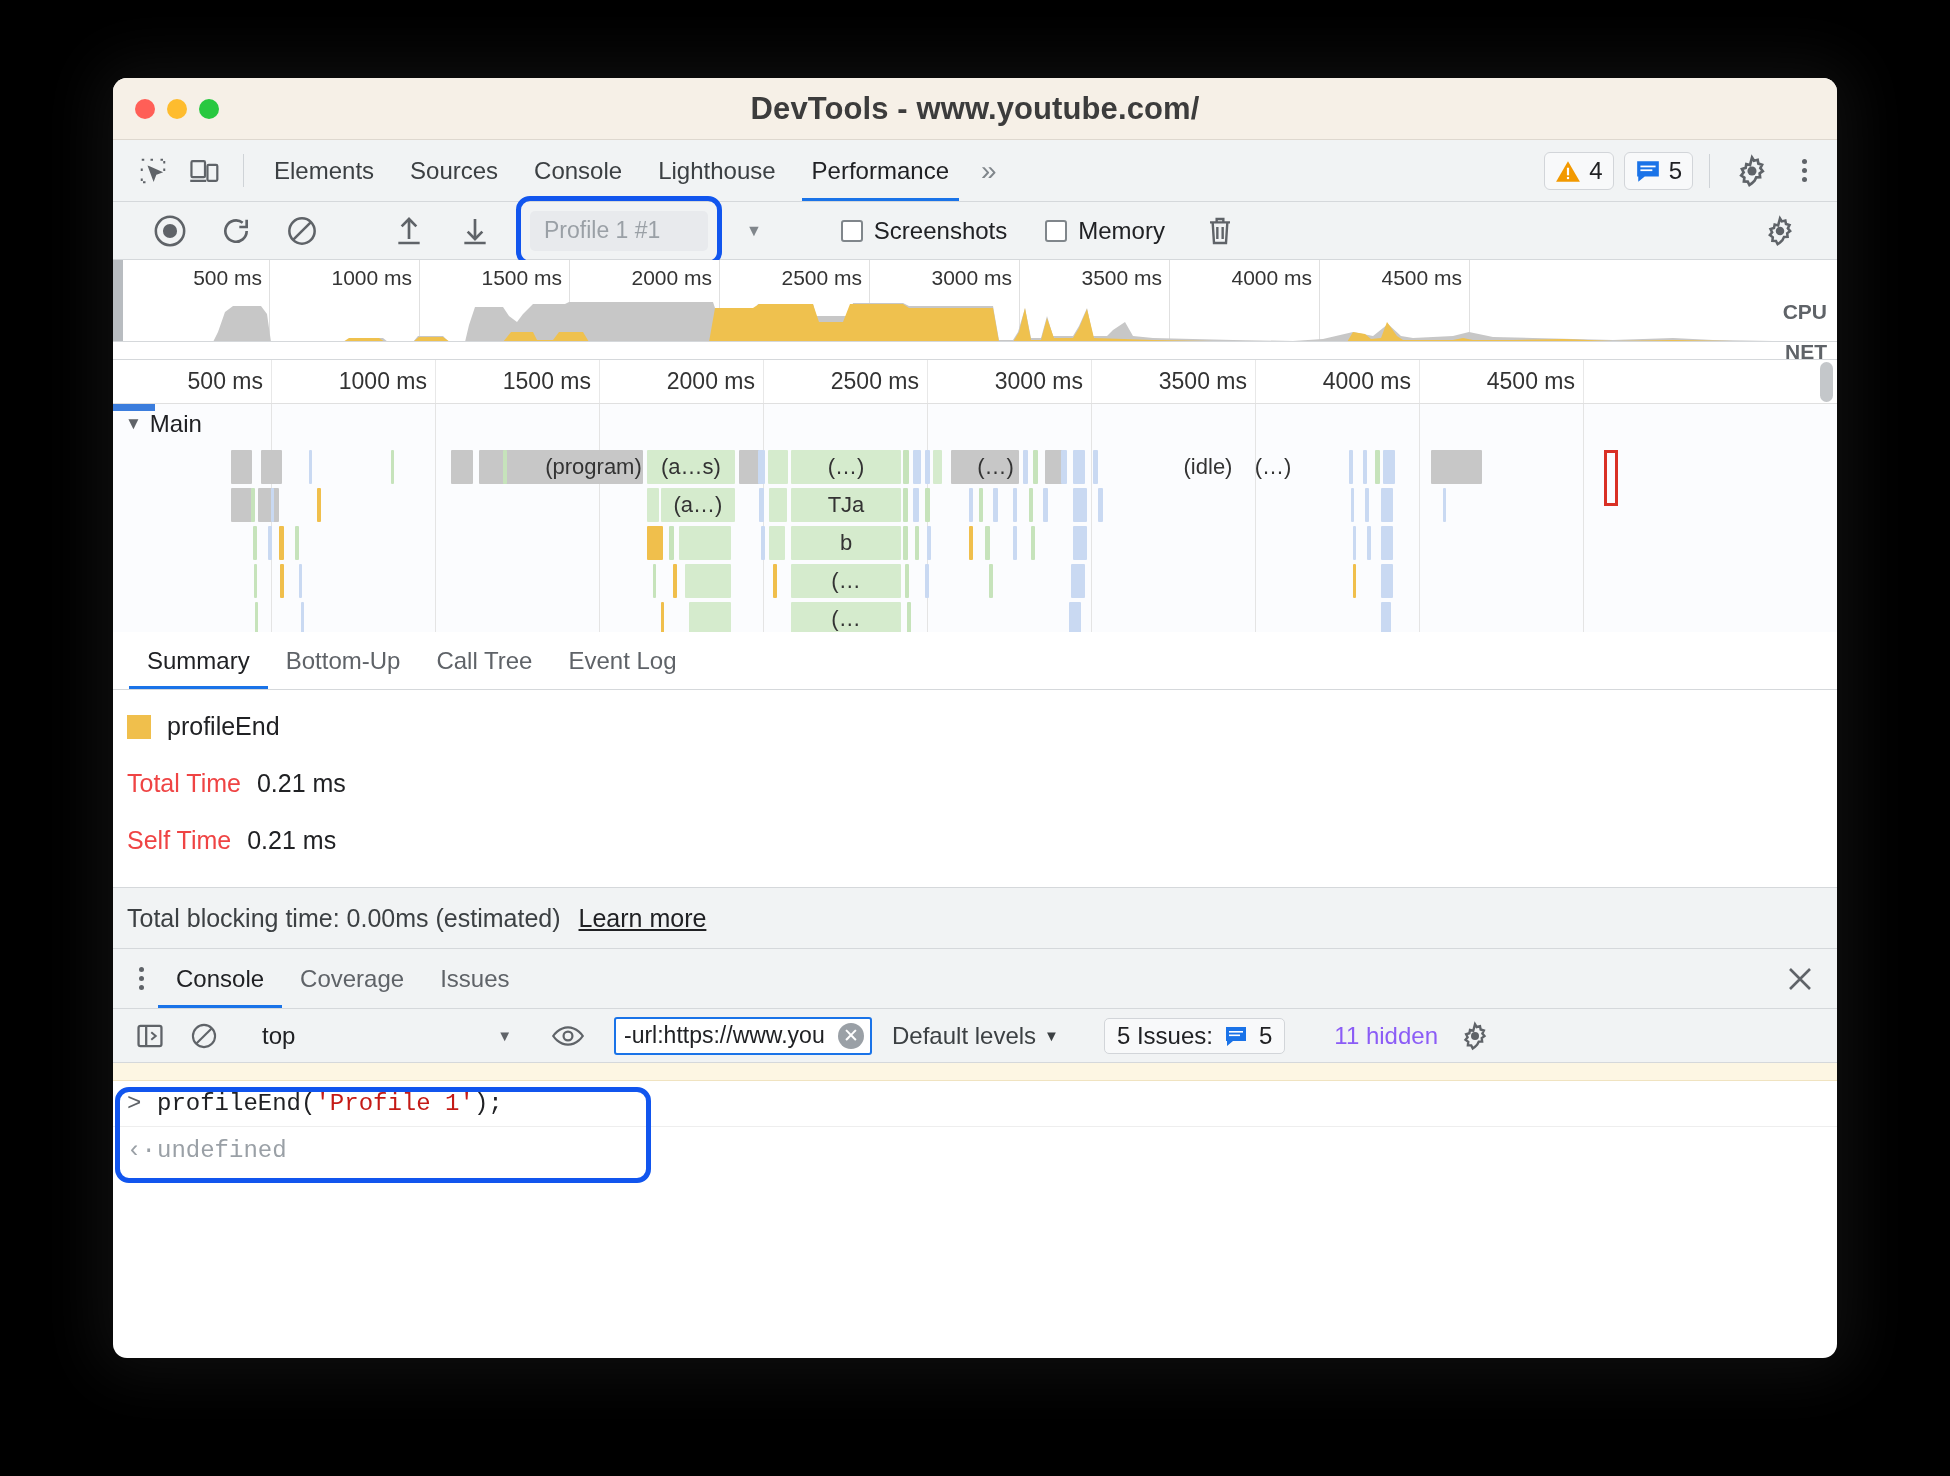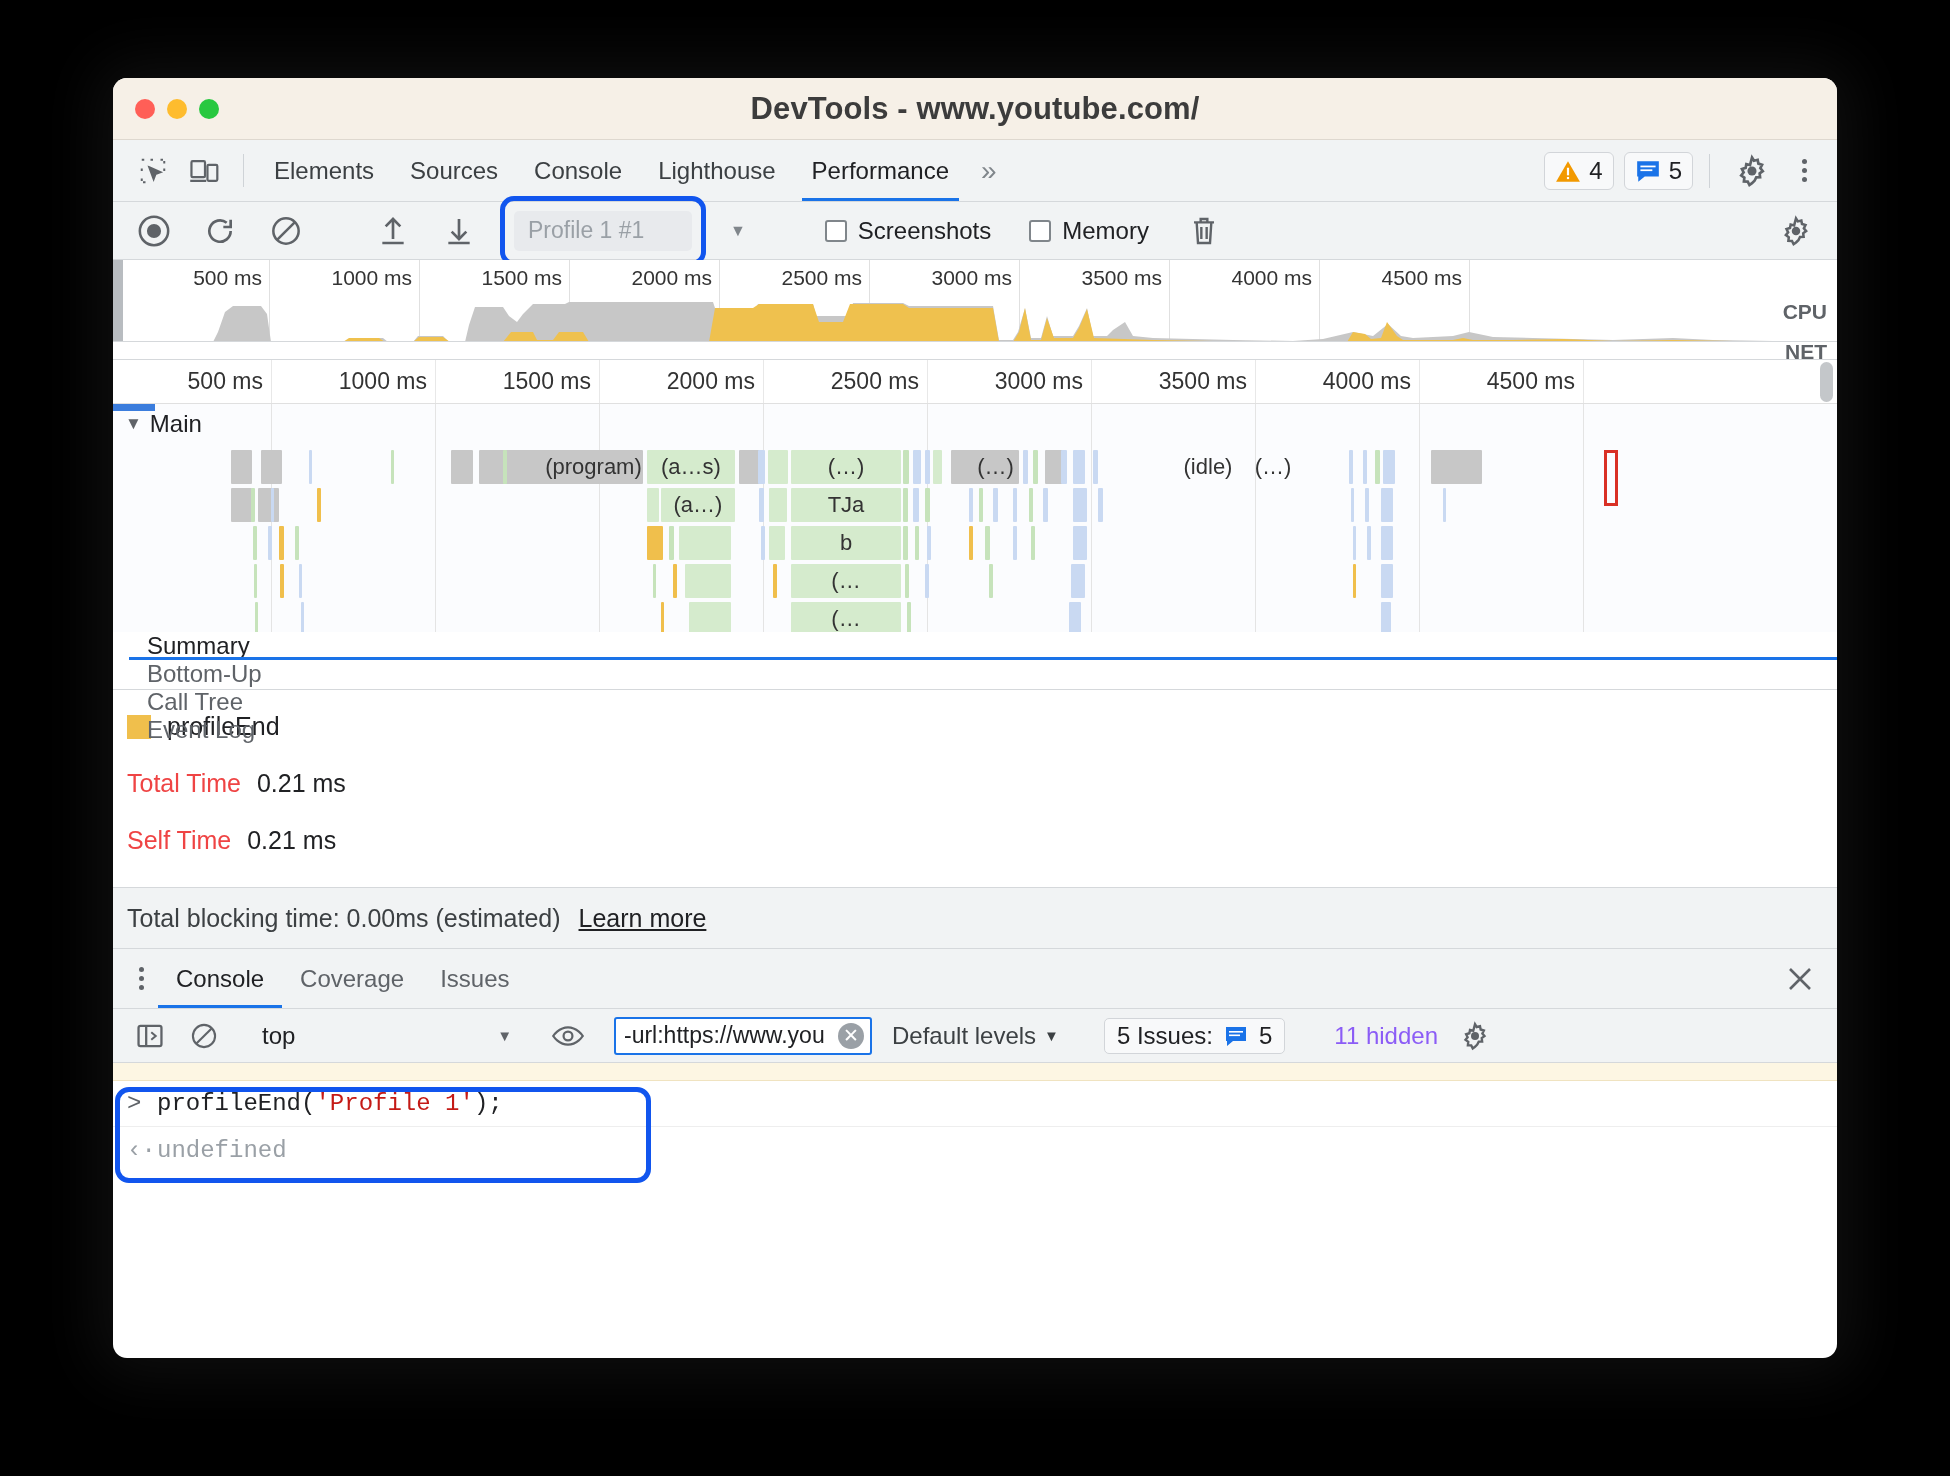--- a/index.html
+++ b/index.html
@@ -71,21 +71,21 @@
     border: 1px solid #d2d5d9; border-radius: 6px;
     padding: 4px 10px; background: #f8f9fa;
     font-size: 24px; color: #202124;
   }
   .kebab { display: flex; flex-direction: column; gap: 4px; padding: 0 14px; }
   .kebab i { width: 5px; height: 5px; border-radius: 50%; background: #5f6368; display: block; }
   
   .perfbar {
     height: 58px; background: #f1f3f4;
     border-bottom: 1px solid #d5d8db;
-    display: flex; align-items: center; padding: 0 16px; gap: 16px;
+    display: flex; align-items: center; padding: 0 32px; gap: 16px;
   }
   .ibtn { width: 50px; height: 46px; display: flex; align-items: center; justify-content: center; color: #5f6368; }
   .profile-wrap { position: relative; margin-left: 14px; }
   .profile-box {
     width: 178px; height: 40px;
     background: #e8eaed; border-radius: 5px;
     display: flex; align-items: center; padding-left: 14px;
     font-size: 23px; color: #9aa0a6;
   }
   .hl-blue {
@@ -116,21 +116,21 @@
          display: flex; align-items: center; justify-content: center;
          font-size: 22px; color: #333; white-space: nowrap; }
   .gray { background: #c7c7c7; padding-left: 21px; }
   .green { background: #d5ebcd; }
   .lgreen { background: #c6e3bb; }
   .lblue { background: #c9d9f2; }
   .yellow { background: #f0bf4c; }
   .vline { position: absolute; top: 0; bottom: 0; width: 1px; background: #e4e4e4; }
   .redbox { position: absolute; border: 3px solid #d93025; width: 14px; }
   
-  .dtabs { height: 58px; background: #fff; border-bottom: 1px solid #d5d8db; display: flex; align-items: stretch; padding-left: 16px; flex-direction: column; }
+  .dtabs { height: 58px; background: #fff; border-bottom: 1px solid #d5d8db; display: flex; align-items: stretch; padding-left: 16px; }
   .dtab { display: flex; align-items: center; padding: 0 18px; font-size: 24px; color: #5f6368; position: relative; }
   .dtab.active { color: #202124; }
   .dtab.active::after { content: ""; position: absolute; left: 0; right: 0; bottom: 0; height: 3px; background: #1a73e8; }
   .summary { background: #fff; padding: 22px 0 10px 14px; }
   .legend-row { display: flex; align-items: center; gap: 16px; font-size: 25px; color: #202124; }
   .swatch { width: 24px; height: 24px; background: #f0bf4c; }
   .kv { display: flex; gap: 16px; font-size: 25px; color: #3c4043; margin-top: 28px; }
   .kv .k { color: #ef4444; }
   .kv .v { color: #202124; }
   .blocking {

